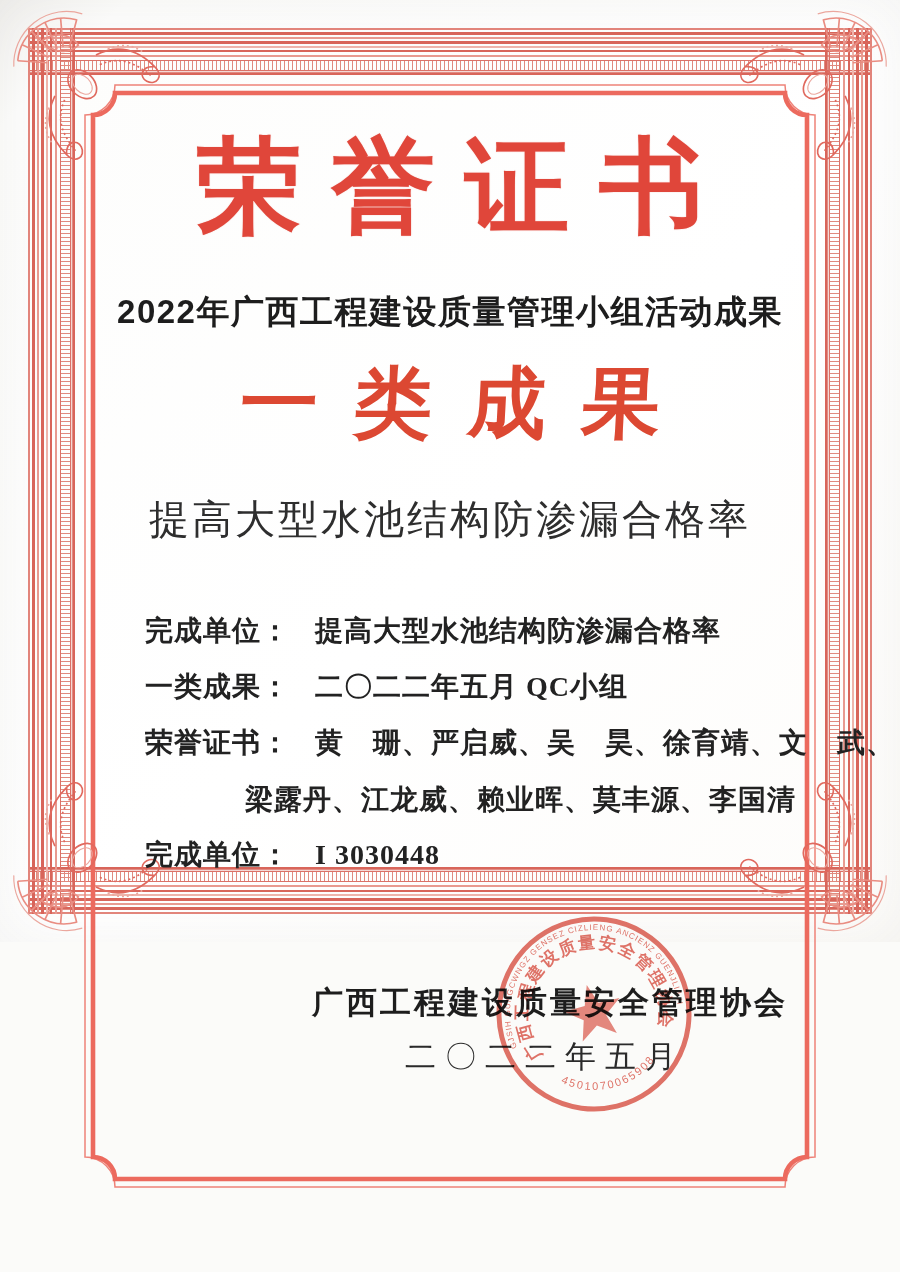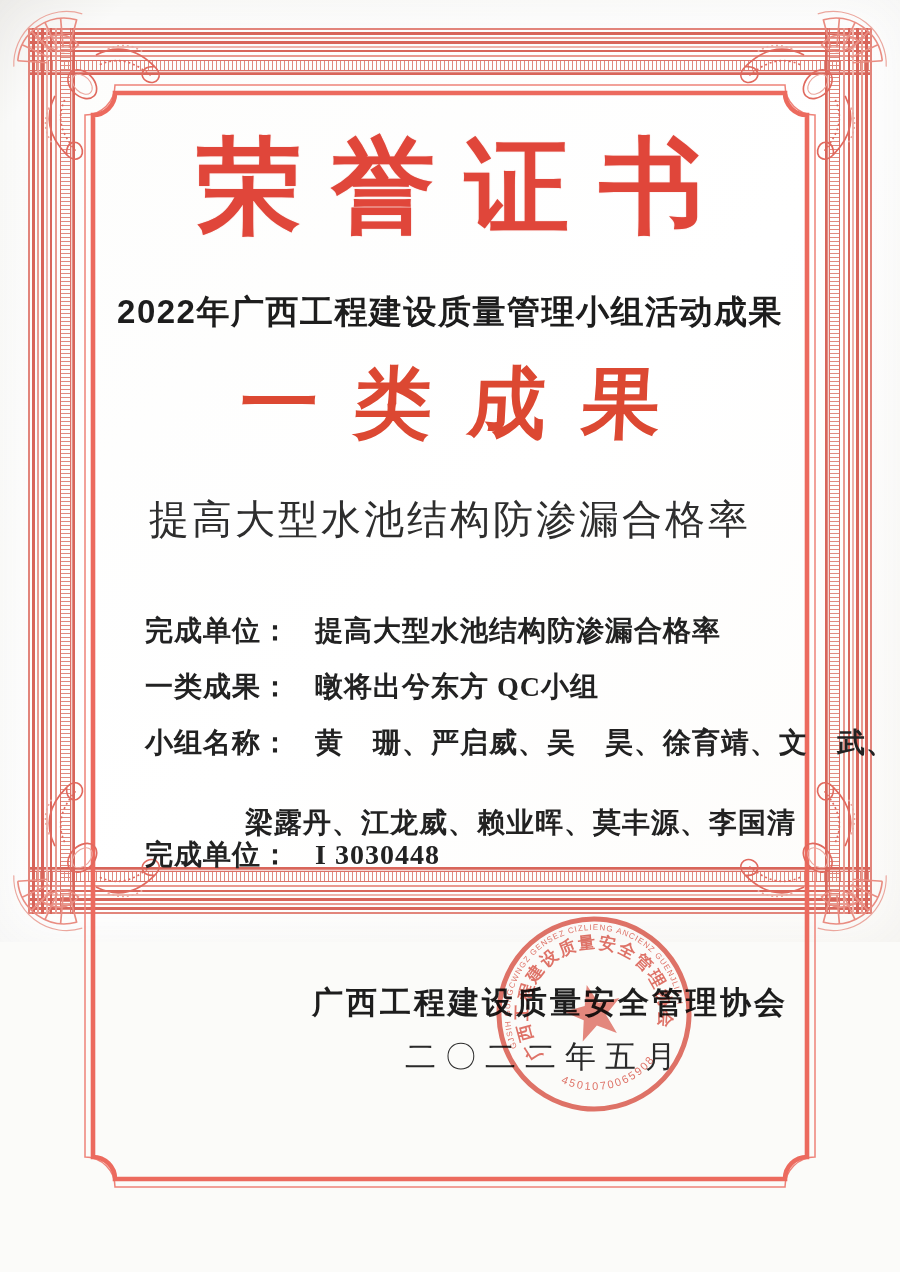--- a/index.html
+++ b/index.html
@@ -60,21 +60,21 @@
   .award{top:352px;font-size:78px;font-weight:bold;color:#dc4832;
     letter-spacing:36px;padding-left:36px;box-sizing:border-box;
     transform:skewX(-3deg);}
   .project{top:492px;font-size:40px;font-weight:500;color:#2e2e2e;letter-spacing:3px;}
   .row{position:absolute;left:145px;font-size:28px;font-weight:bold;color:#222;
     white-space:nowrap;letter-spacing:1px;}
   .row .lbl{margin-right:25px;}
   .row.r-unit{top:612px;}
   .row.r-group{top:668px;}
   .row.r-members1{top:724px;}
-  .row.r-members2{top:804px;left:245px;}
+  .row.r-members2{top:781px;left:245px;}
   .row.r-code{top:836px;}
   .issuer{top:982px;left:100px;font-size:31px;font-weight:bold;color:#1d1d1d;
     letter-spacing:3px;font-family:"Liberation Sans","DejaVu Sans",sans-serif;}
   .date{top:1036px;left:95px;font-size:31px;color:#2a2a2a;letter-spacing:9px;}
   
   .seal{position:absolute;left:474px;top:894px;width:240px;height:240px;
     transform:rotate(-14deg);opacity:.85;mix-blend-mode:multiply;}
 </style>
 </head>
 <body>
@@ -138,24 +138,24 @@
 
   <div class="abs title">荣誉证书</div>
   <div class="abs subtitle">2022年广西工程建设质量管理小组活动成果</div>
   <div class="abs award">一类成果</div>
   <div class="abs project">提高大型水池结构防渗漏合格率</div>
 
   <div class="row r-unit">
     <span class="lbl">完成单位：</span><span>提高大型水池结构防渗漏合格率</span>
   </div>
   <div class="row r-group">
-    <span class="lbl">一类成果：</span><span>暾将出兮东方 QC小组</span>
+    <span class="lbl">一类成果：</span><span>二〇二二年五月 QC小组</span>
   </div>
   <div class="row r-members1">
-    <span class="lbl">小组名称：</span><span>黄　珊、严启威、吴　昊、徐育靖、文　武、</span>
+    <span class="lbl">荣誉证书：</span><span>黄　珊、严启威、吴　昊、徐育靖、文　武、</span>
   </div>
   <div class="row r-members2">
     <span>梁露丹、江龙威、赖业晖、莫丰源、李国清</span>
   </div>
   <div class="row r-code">
     <span class="lbl">完成单位：</span><span>I 3030448</span>
   </div>
 
   <div class="abs issuer">广西工程建设质量安全管理协会</div>
   <div class="abs date">二〇二二年五月</div>

